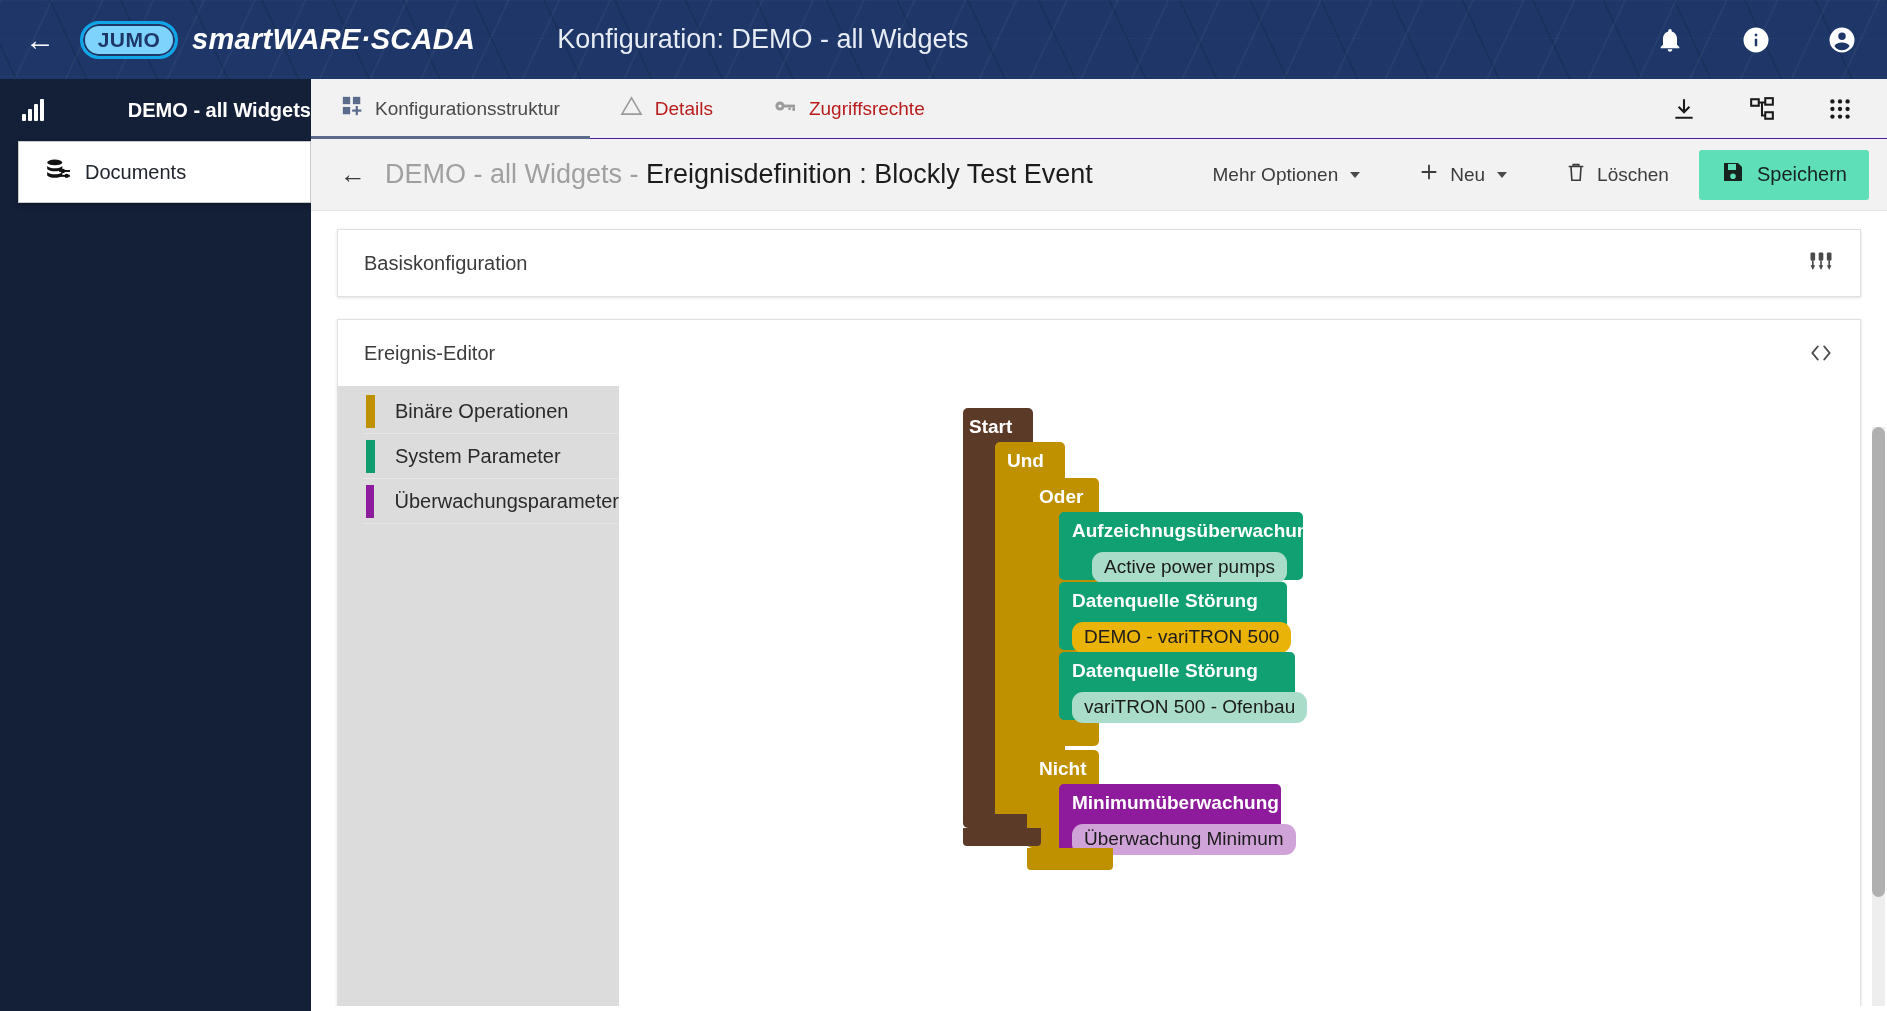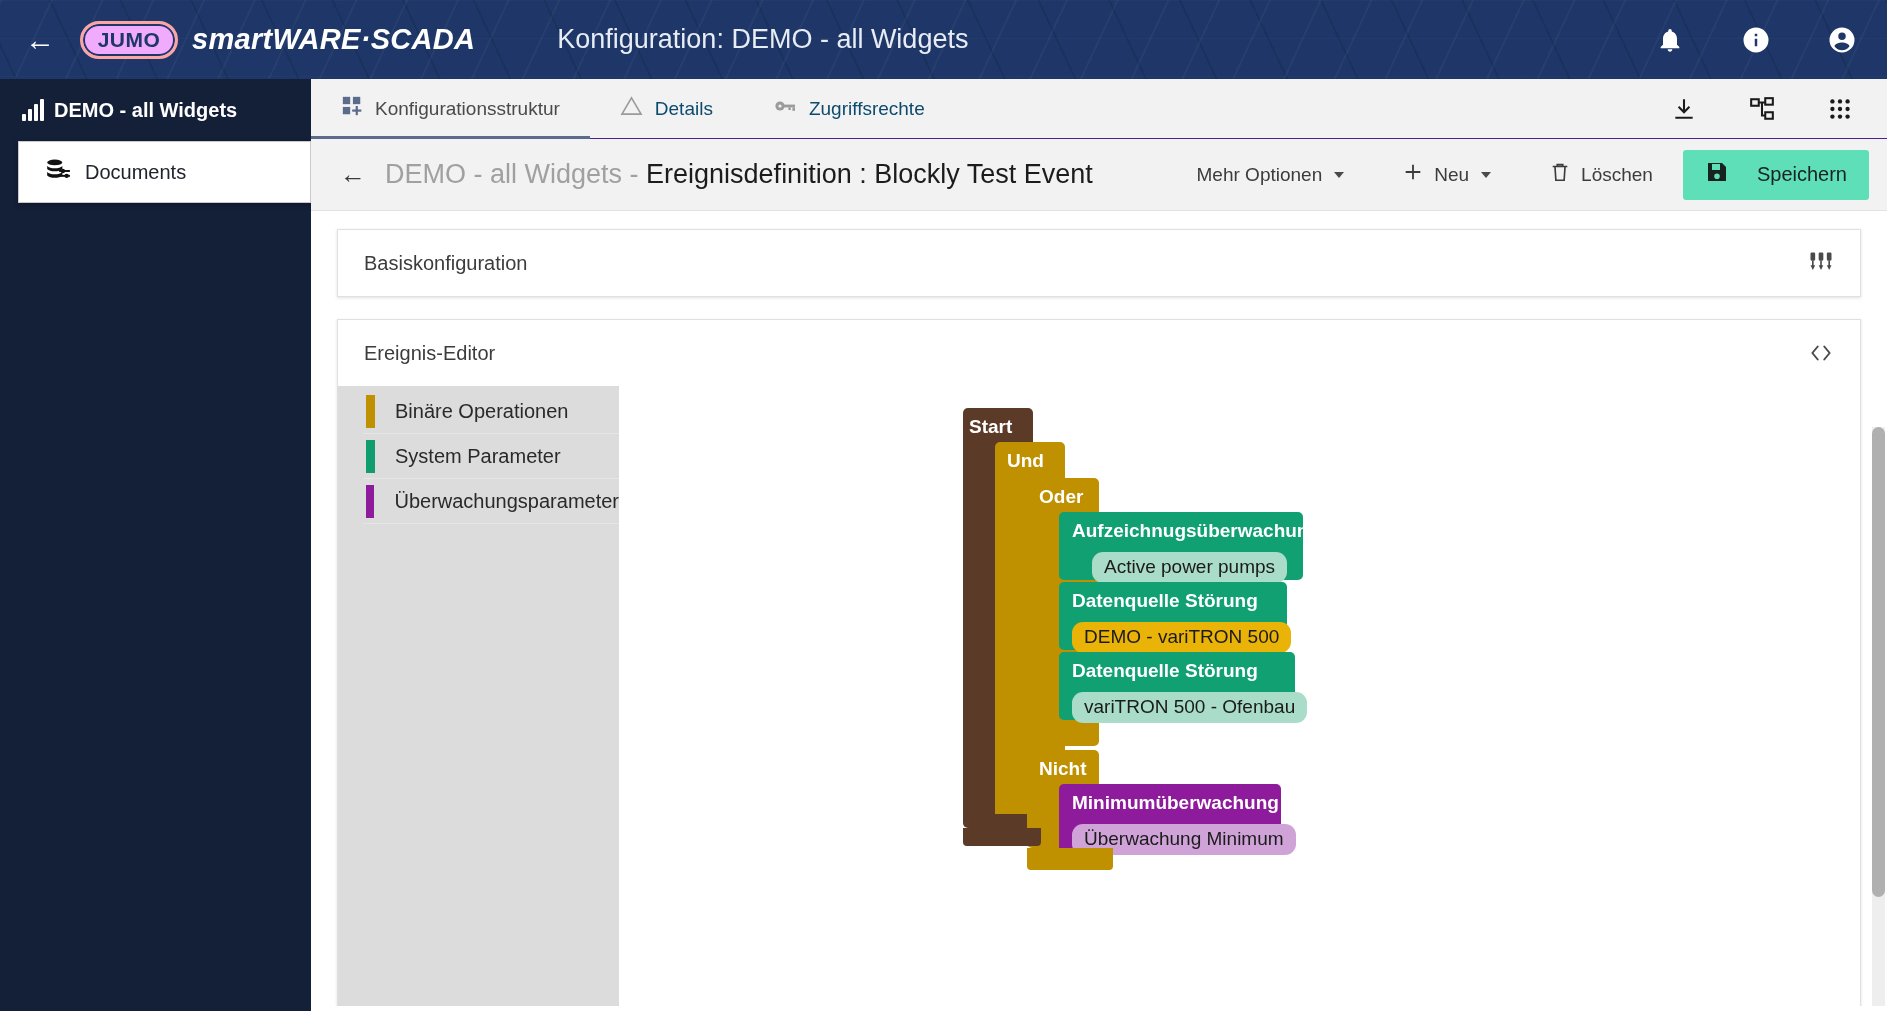--- a/index.html
+++ b/index.html
@@ -29,23 +29,23 @@
   .back-arrow{
     position:relative; z-index:2;
     width:56px; height:56px; margin-left:12px;
     display:flex; align-items:center; justify-content:center;
     color:#fff; font-size:30px; line-height:1; cursor:pointer;
   }
   .jumo-logo{
     position:relative; z-index:2;
     margin-left:12px;
     width:98px; height:38px; border-radius:19px;
-    background:#f0abfc;
+    background:#7dd3fc;
     display:flex; align-items:center; justify-content:center;
-    border:3px solid #fca5a5;
+    border:3px solid #0ea5e9;
     box-shadow: 0 0 0 2px #1e3768 inset;
   }
   .jumo-logo span{
     color:#1e3768; font-weight:bold; font-size:21px;
     letter-spacing:0.5px; font-family:"Liberation Sans", sans-serif;
   }
   .product-name{
     position:relative; z-index:2;
     margin-left:14px;
     color:#ffffff; font-size:29px; font-style:italic; font-weight:bold;
@@ -68,21 +68,21 @@
     color:#ffffff; cursor:pointer;
   }
 
   
   .sidebar{
     position:absolute; left:0; top:79px; width:311px; height:932px;
     background:#141f38;
   }
   .sidebar-head{
     height:62px; display:flex; align-items:center; padding-left:22px; gap:10px;
-    color:#ffffff; font-size:20px; font-weight:bold;
+    color:#ffffff; font-size:20px; font-weight:bold;justify-content:space-between;
   }
   .bars-icon{ display:flex; align-items:flex-end; gap:2px; height:22px;}
   .bars-icon i{ display:block; width:4px; background:#ffffff; border-radius:1px;}
   .bars-icon i:nth-child(1){height:7px;}
   .bars-icon i:nth-child(2){height:12px;}
   .bars-icon i:nth-child(3){height:17px;}
   .bars-icon i:nth-child(4){height:22px;}
   .sidebar-flyout{
     position:absolute; left:18px; top:62px; width:293px; height:62px;
     background:#ffffff; border:1px solid #c9c9c9;
@@ -100,21 +100,21 @@
   
   .tabstrip{
     position:relative; height:60px; width:100%;
     background:#f2f2f2;
     border-bottom:1px solid #4c1d95;
     display:flex; align-items:center;
   }
   .tab{
     height:60px; display:flex; align-items:center; gap:12px;
     padding:0 30px; cursor:pointer; position:relative;
-    color:#0c4a6e; font-size:19px;
+    color:#b91c1c; font-size:19px;
   }
   .tab.active{ color:#4a4a4a; }
   .tab.active::after{
     content:""; position:absolute; left:0; right:0; bottom:0; height:3px;
     background:#5a6b8c;
   }
   .tabstrip .spacer{ flex:1; }
   .tab-icons{ display:flex; align-items:center; gap:48px; padding-right:32px; }
   .tab-icons .ticon{ width:30px;height:30px; display:flex;align-items:center;justify-content:center; cursor:pointer;}
 
@@ -138,21 +138,21 @@
     cursor:pointer; white-space:nowrap; background:transparent; border:none;
     font-family:"Liberation Sans", sans-serif;
   }
   .btn .caret{
     width:0;height:0;border-left:5px solid transparent;border-right:5px solid transparent;
     border-top:6px solid #4a4a4a; margin-left:2px;
   }
   .btn-save{
     background:#5fdfb8; color:#17231f; height:50px; padding:0 22px;
     border-radius:3px; margin-left:14px; margin-right:18px;
-    display:flex; align-items:center; gap:28px; font-size:20px; cursor:pointer;
+    display:flex; align-items:center; gap:12px; font-size:20px; cursor:pointer;
   }
 
   
   .card{
     background:#ffffff;
     border:1px solid #e0e0e0;
     box-shadow:0 1px 3px rgba(0,0,0,0.12);
     margin:0 26px;
   }
   .card-head{

